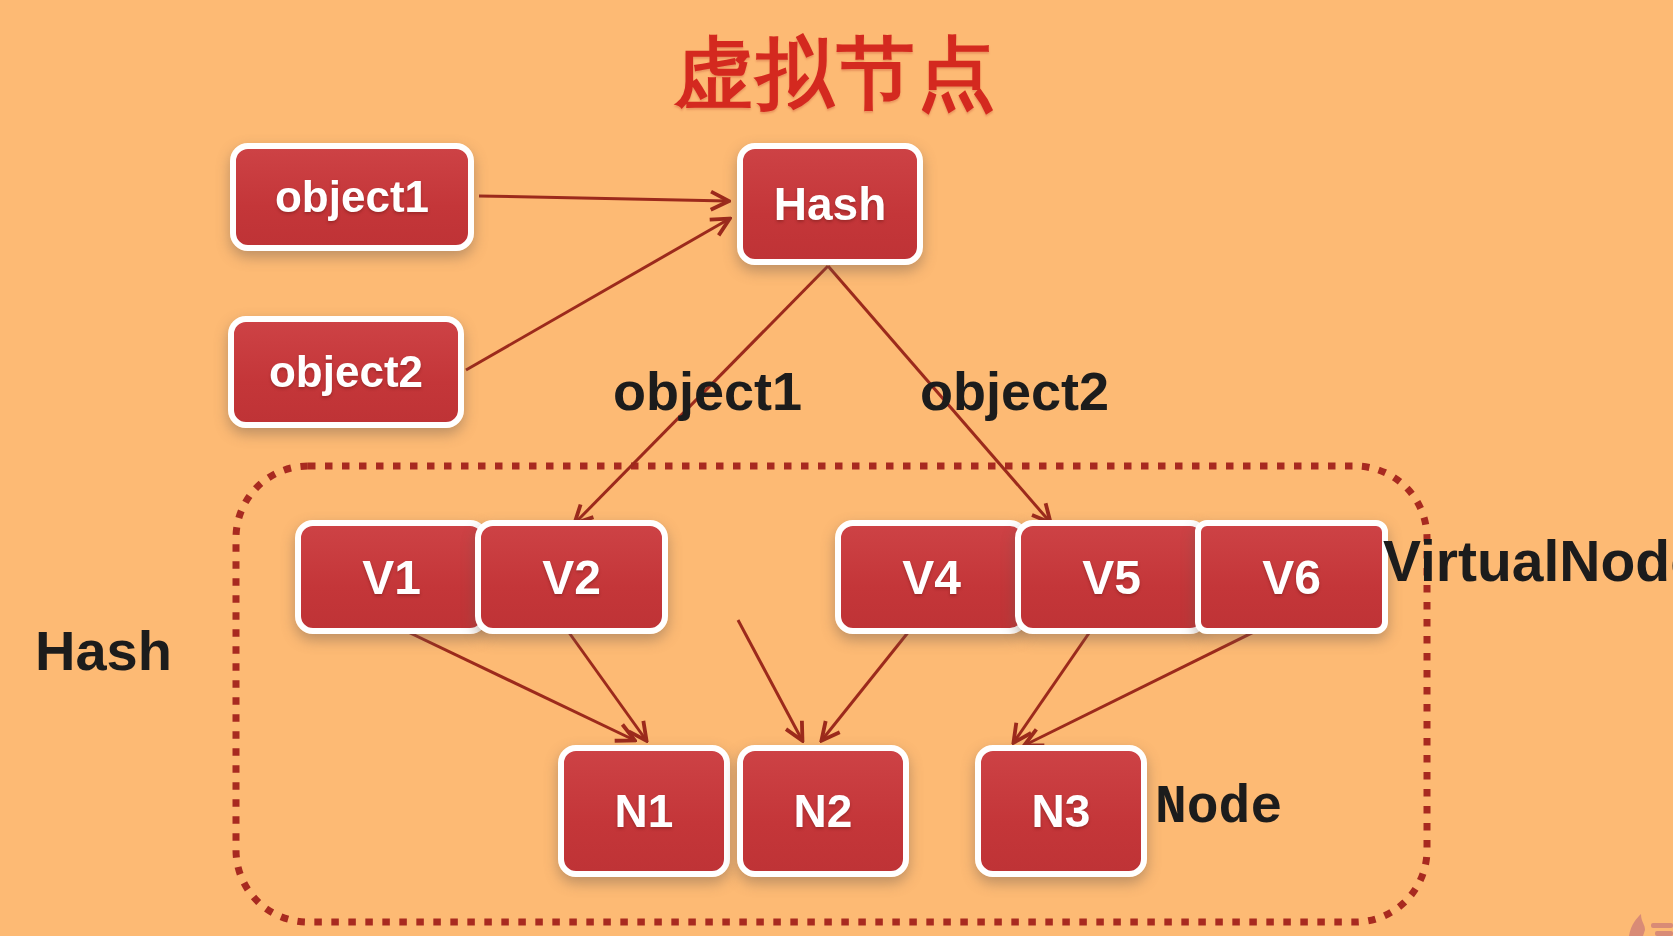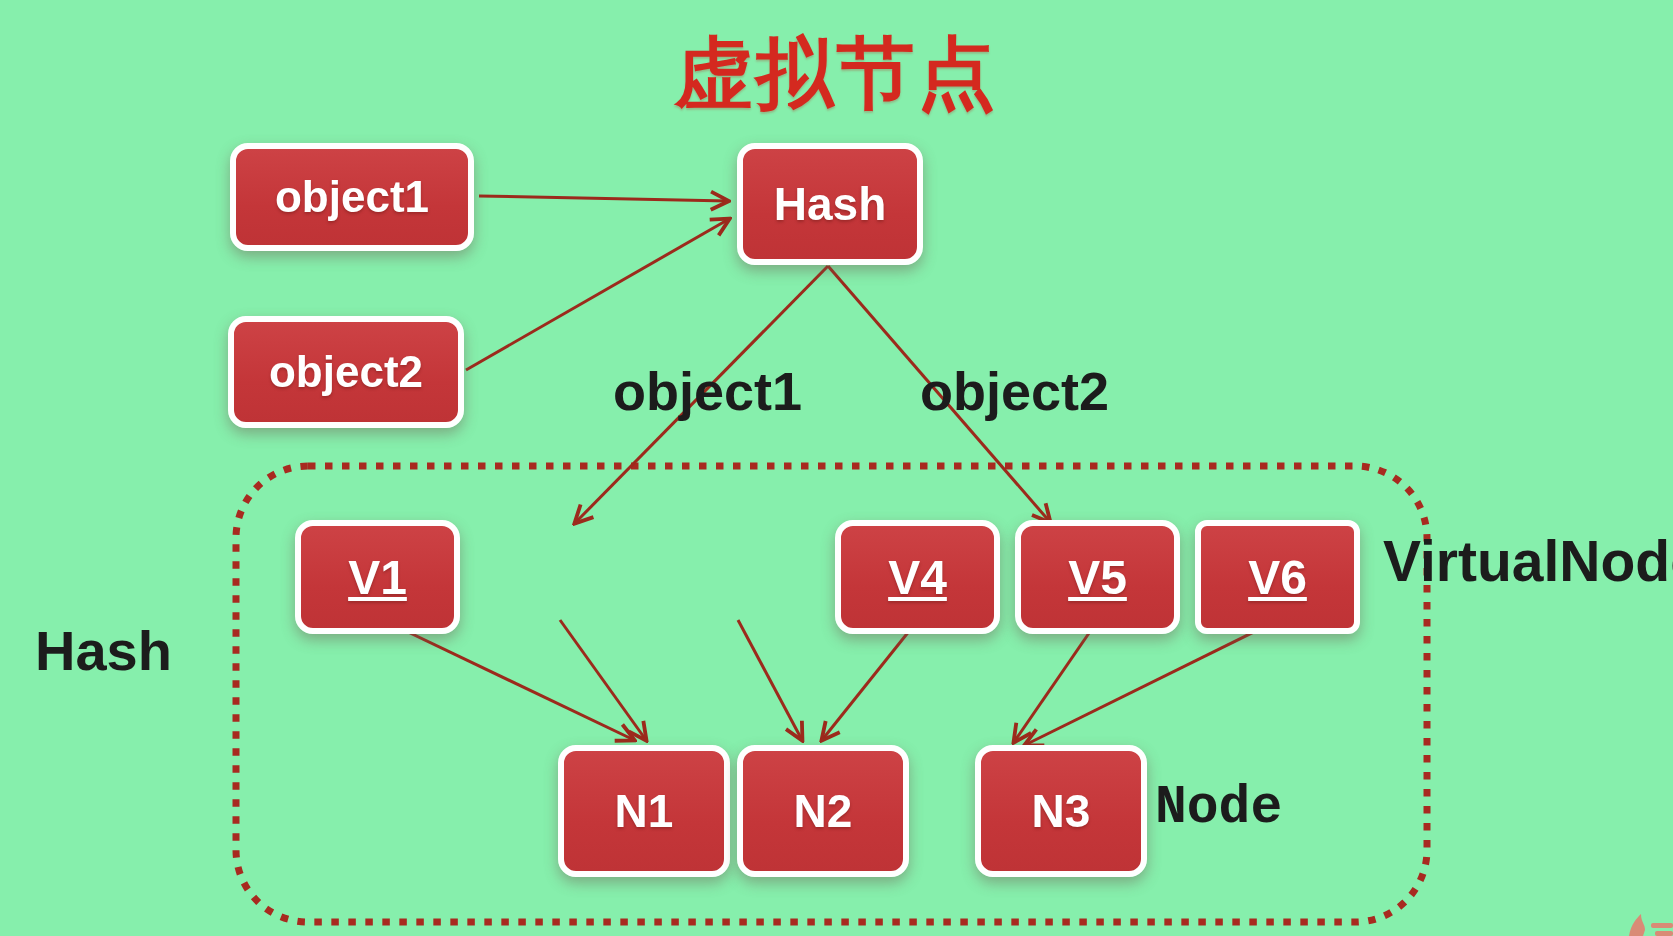--- a/index.html
+++ b/index.html
@@ -1,38 +1,38 @@
 <!DOCTYPE html>
 <html><head>
 <meta charset="utf-8">
 <style>
   html,body{margin:0;padding:0;}
   body{font-family:"Liberation Sans","DejaVu Sans",sans-serif;background:#e9e7e4;}
   .canvas{
     position:relative;width:1673px;height:936px;overflow:hidden;
-    background:#86efac;
+    background:#fdba74;
   }
   .title{
     position:absolute;left:0;top:22px;width:100%;text-align:center;
     font-size:78px;font-weight:bold;color:#d4291f;letter-spacing:3px;
     text-shadow:0 2px 2px rgba(180,40,30,0.25);
   }
   .box{
     position:absolute;
     background:linear-gradient(180deg,#cd4245 0%,#c43639 60%,#bf3336 100%);
     border:6px solid #ffffff;border-radius:18px;
     box-shadow:0 6px 14px rgba(110,90,80,0.45);
     color:#ffffff;font-weight:bold;
     display:flex;align-items:center;justify-content:center;
     text-shadow:0 2px 3px rgba(90,20,15,0.35);
     box-sizing:border-box;z-index:3;
   }
   .box.src{width:244px;height:108px;font-size:44px;}
   .box.hash{width:186px;height:122px;font-size:46px;}
-  .box.vnode{width:165px;height:114px;font-size:48px;top:520px;text-decoration:underline;}
+  .box.vnode{width:193px;height:114px;font-size:48px;top:520px;}
   .box.pnode{width:172px;height:132px;font-size:46px;top:745px;}
   .blabel{
     position:absolute;color:#1c1c1c;font-weight:bold;z-index:4;white-space:nowrap;
   }
   .mid-label{font-size:54px;}
   .svg-layer{position:absolute;left:0;top:0;z-index:2;pointer-events:none;}
   .watermark{position:absolute;right:0;bottom:0;z-index:5;}
 </style>
 </head>
 <body>
@@ -76,20 +76,21 @@
 
   <div class="box src" style="left:230px;top:143px;">object1</div>
   <div class="box src" style="left:228px;top:316px;width:236px;height:112px;">object2</div>
 
   <div class="box hash" style="left:737px;top:143px;">Hash</div>
 
   <div class="blabel mid-label" style="left:613px;top:360px;">object1</div>
   <div class="blabel mid-label" style="left:920px;top:360px;">object2</div>
 
   <div class="box vnode" style="left:295px;">V1</div>
+  <div class="box vnode" style="left:475px;">V2</div>
   <div class="box vnode" style="left:835px;">V4</div>
   <div class="box vnode" style="left:1015px;">V5</div>
   <div class="box vnode" style="left:1195px;border-radius:12px;">V6</div>
 
   <div class="box pnode" style="left:558px;">N1</div>
   <div class="box pnode" style="left:737px;">N2</div>
   <div class="box pnode" style="left:975px;">N3</div>
 
   <div class="blabel" style="left:35px;top:618px;font-size:56px;">Hash</div>
   <div class="blabel" style="left:1383px;top:528px;font-size:57px;">VirtualNode</div>

